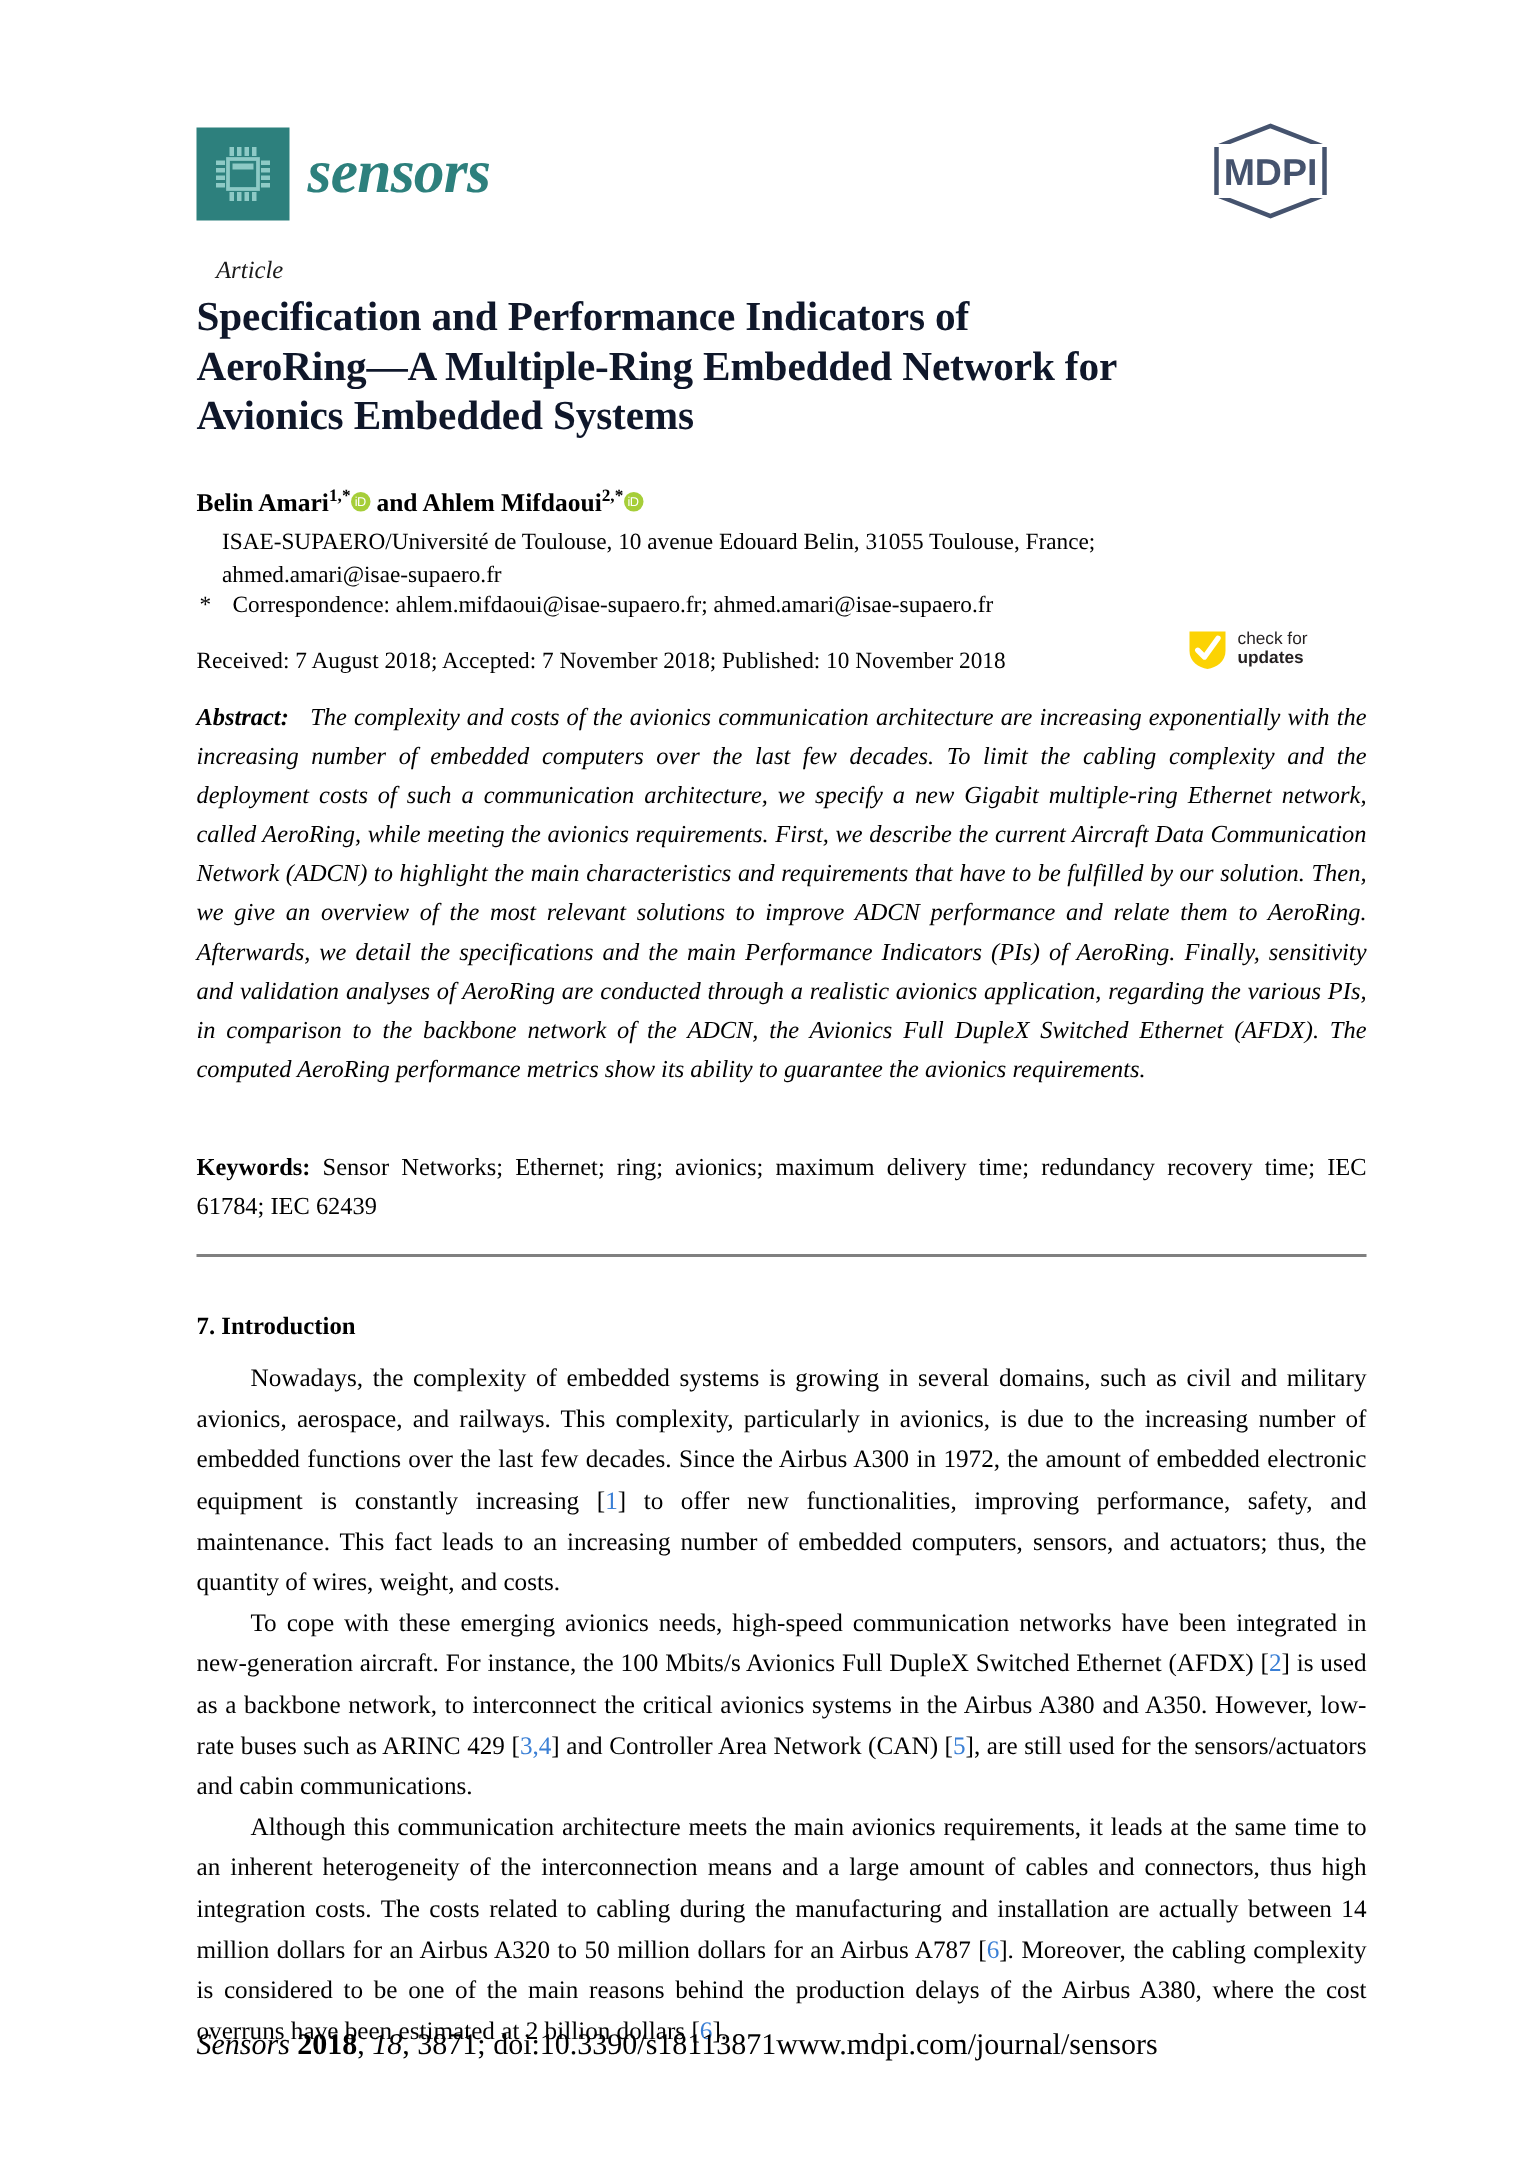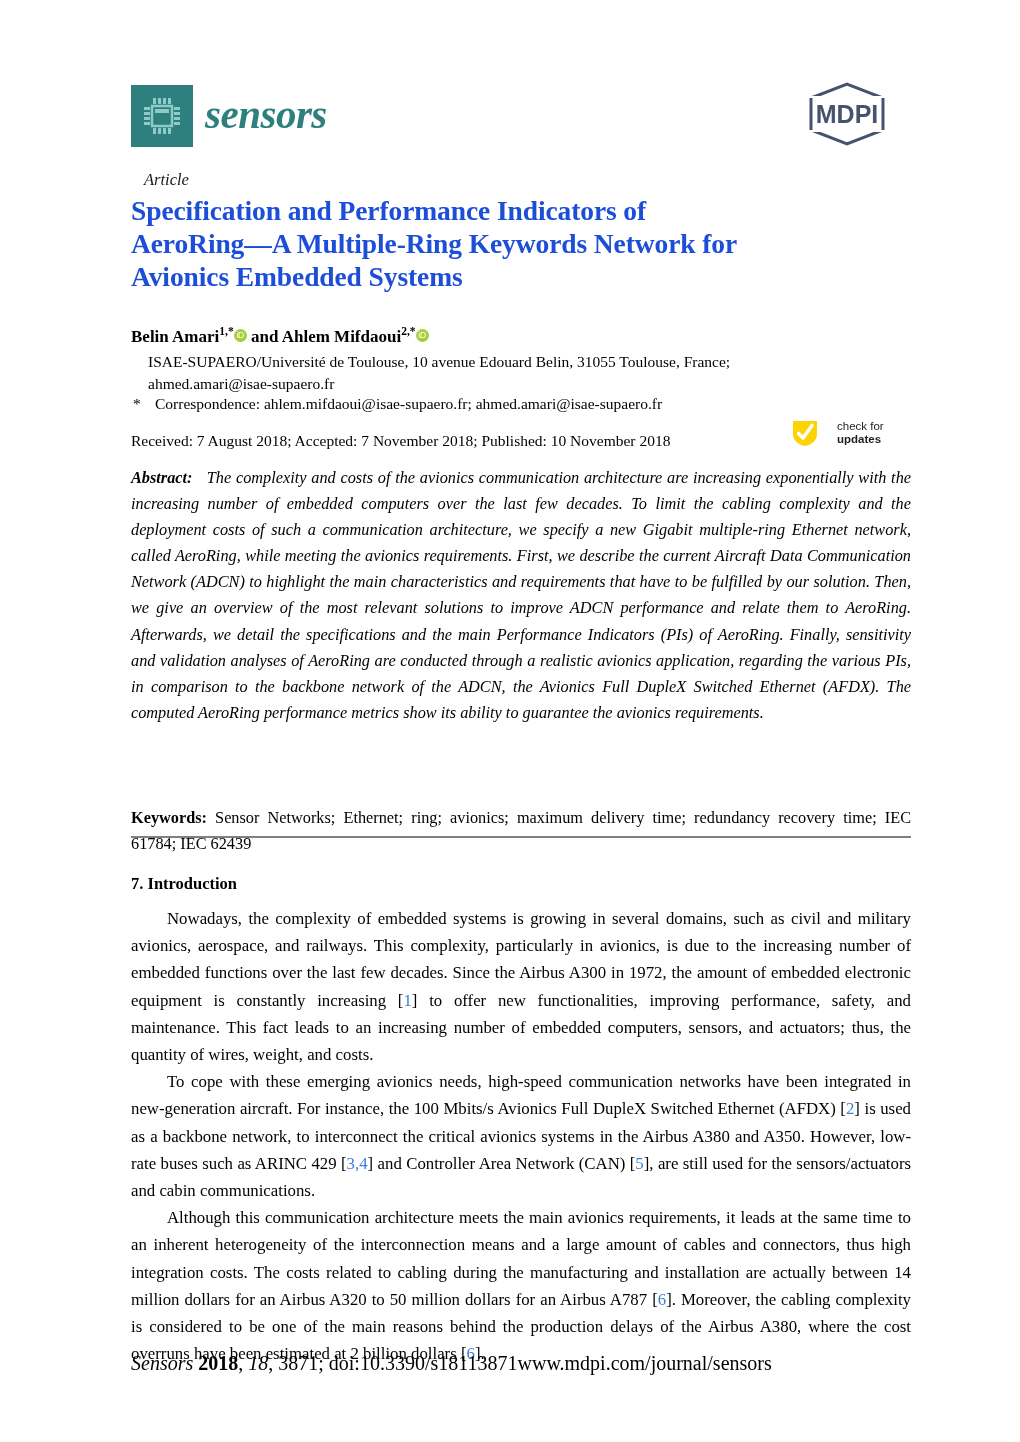--- a/index.html
+++ b/index.html
@@ -75,21 +75,21 @@
   }
   .paper-title {
     position: absolute;
     left: 131px;
     top: 194px;
     width: 780px;
     font-size: 27.5px;
     font-weight: bold;
     line-height: 33px;
     letter-spacing: -0.1px;
-    color: #1d4ed8;
+    color: #0f172a;
   }
 
   
   .authors {
     position: absolute;
     left: 131px;
     top: 320px;
     width: 780px;
     font-size: 17px;
     font-weight: bold;
@@ -138,21 +138,21 @@
     left: 131px;
     top: 432px;
     font-size: 15.5px;
   }
   .crossmark {
     position: absolute;
     left: 790px;
     top: 418px;
     display: flex;
     align-items: center;
-    gap: 17px;
+    gap: 5px;
   }
   .crossmark .cm-text {
     font-family: "Liberation Sans", sans-serif;
     font-size: 11.5px;
     line-height: 13.5px;
     color: #231f20;
   }
   .crossmark .cm-text .b { font-weight: bold; }
 
   
@@ -169,21 +169,20 @@
   }
   .abstract b { font-weight: bold; }
   .keywords {
     position: absolute;
     left: 131px;
     top: 765px;
     width: 780px;
     font-size: 16.3px;
     line-height: 26.1px;
     text-align: justify;
-    margin-top: 40px;
   }
   .keywords b { font-weight: bold; }
 
   .rule {
     position: absolute;
     left: 131px;
     top: 836px;
     width: 780px;
     height: 2px;
     background: #808080;
@@ -270,21 +269,21 @@
         <path d="M8 16 L8 48" stroke="#45536e" stroke-width="3" fill="none"></path>
         <path d="M80 16 L80 48" stroke="#45536e" stroke-width="3" fill="none"></path>
       </svg>
     </div>
   </div>
 
   <div class="article-type">Article</div>
 
   <div class="paper-title">
     <div>Specification and Performance Indicators of</div>
-    <div>AeroRing—A Multiple-Ring Keywords Network for</div>
+    <div>AeroRing—A Multiple-Ring Embedded Network for</div>
     <div>Avionics Embedded Systems</div>
   </div>
 
   <div class="authors">
     <span>Belin Amari</span><sup>1,*</sup><span class="orcid">iD</span>
     <span>and</span>
     <span>Ahlem Mifdaoui</span><sup>2,*</sup><span class="orcid">iD</span>
   </div>
 
   <div class="affil">

